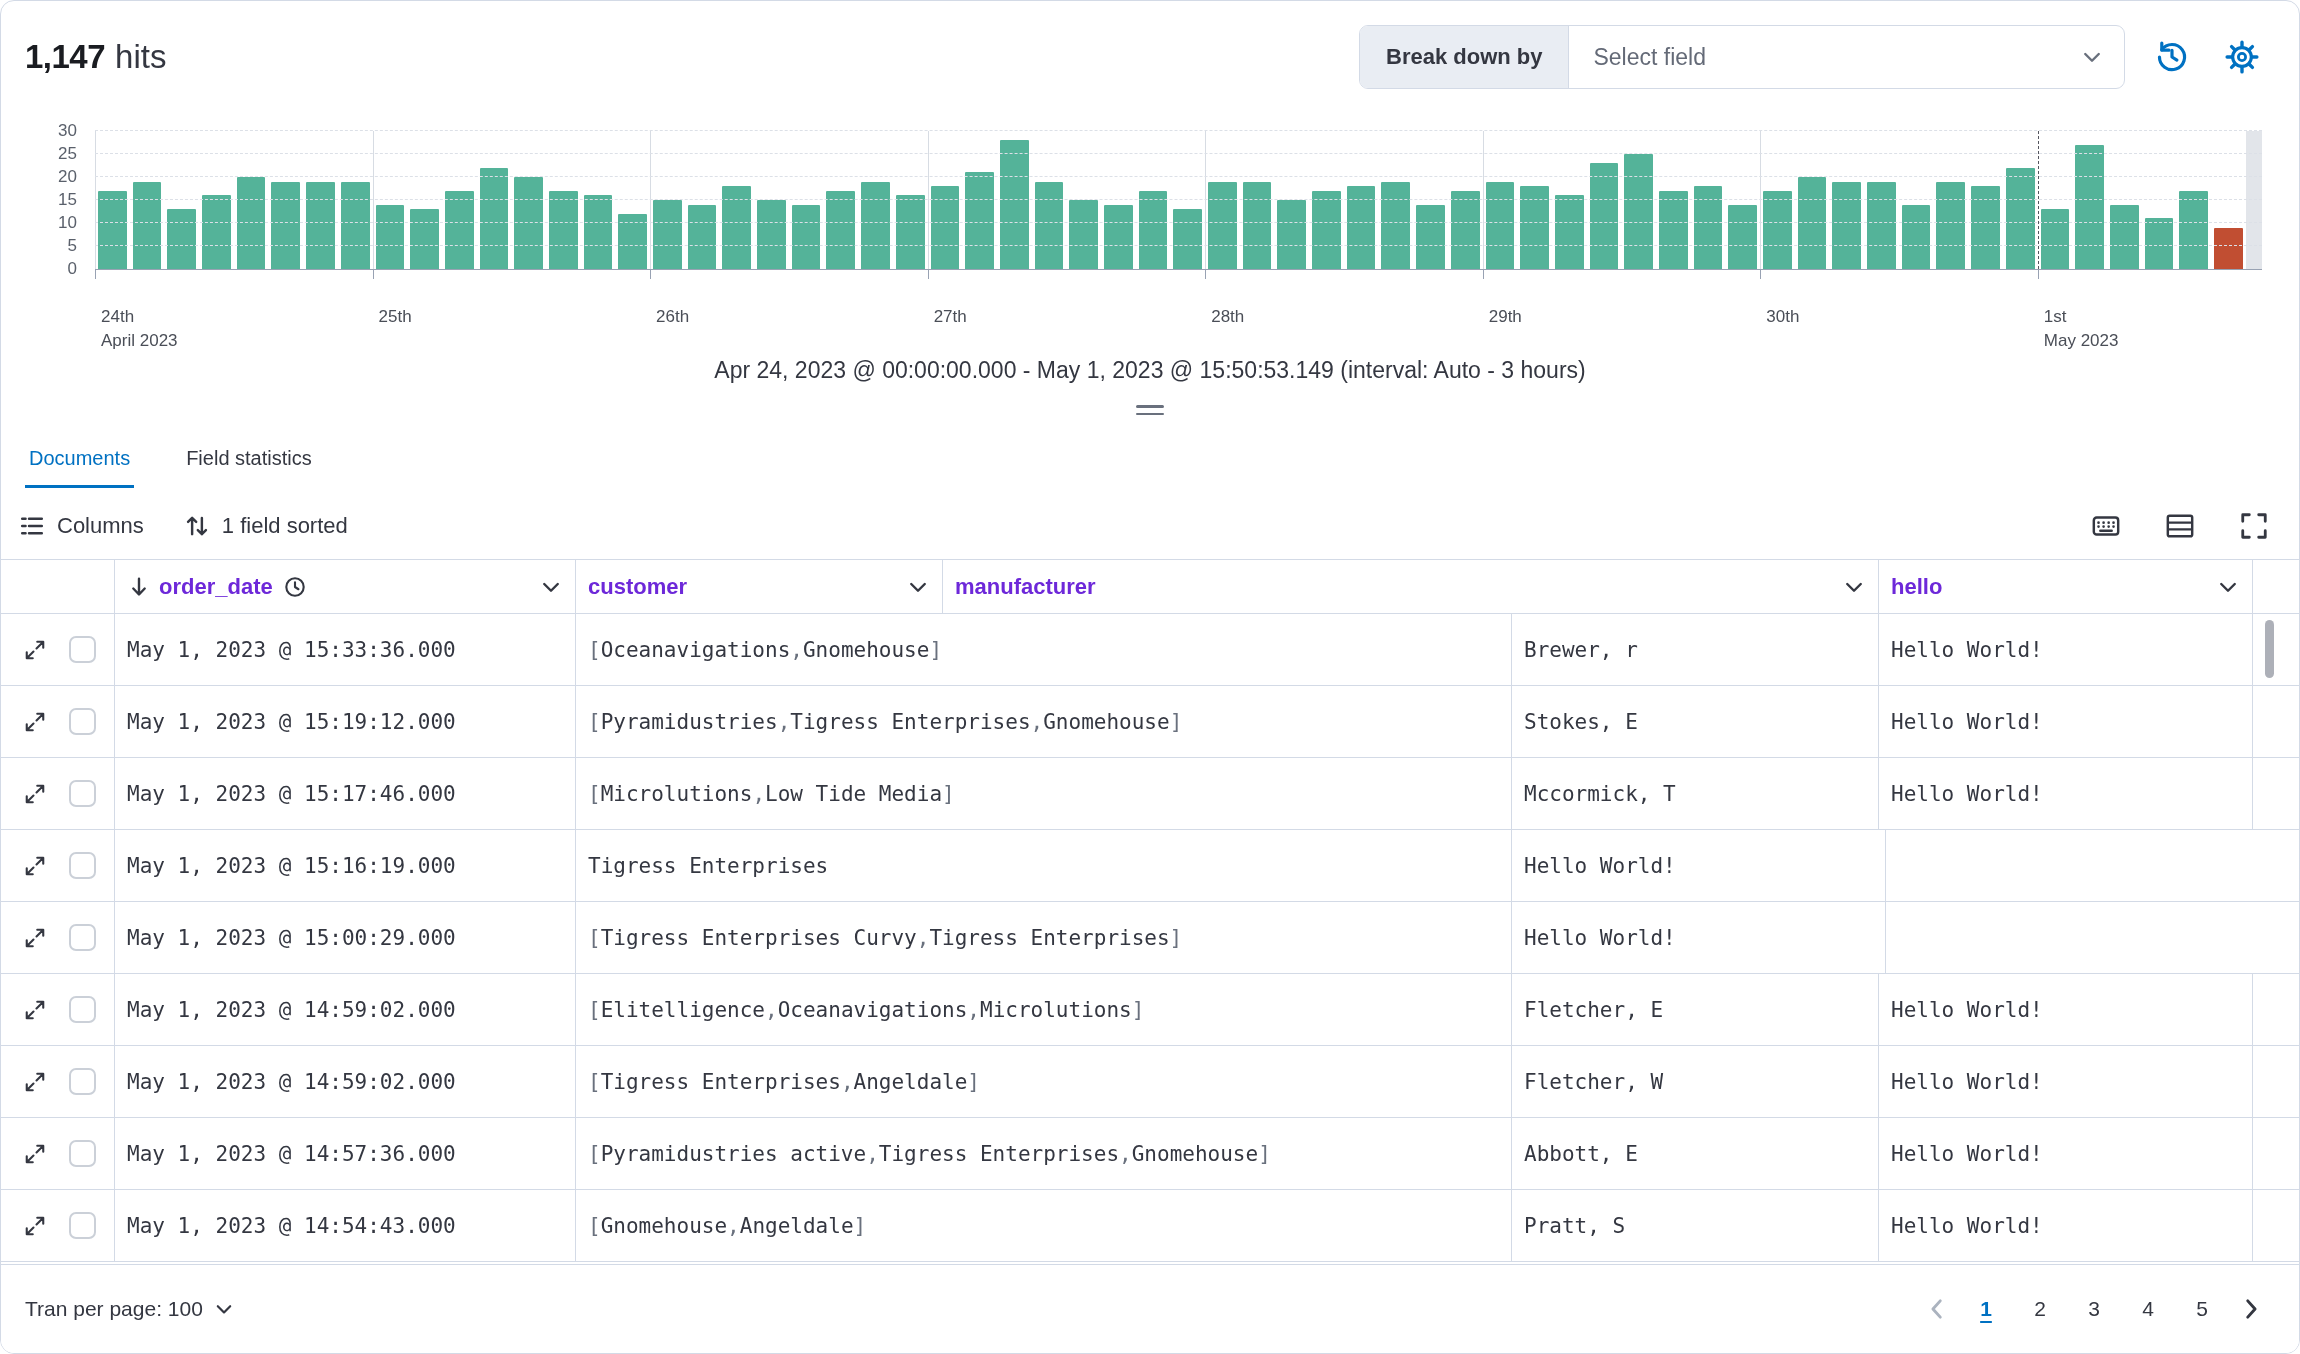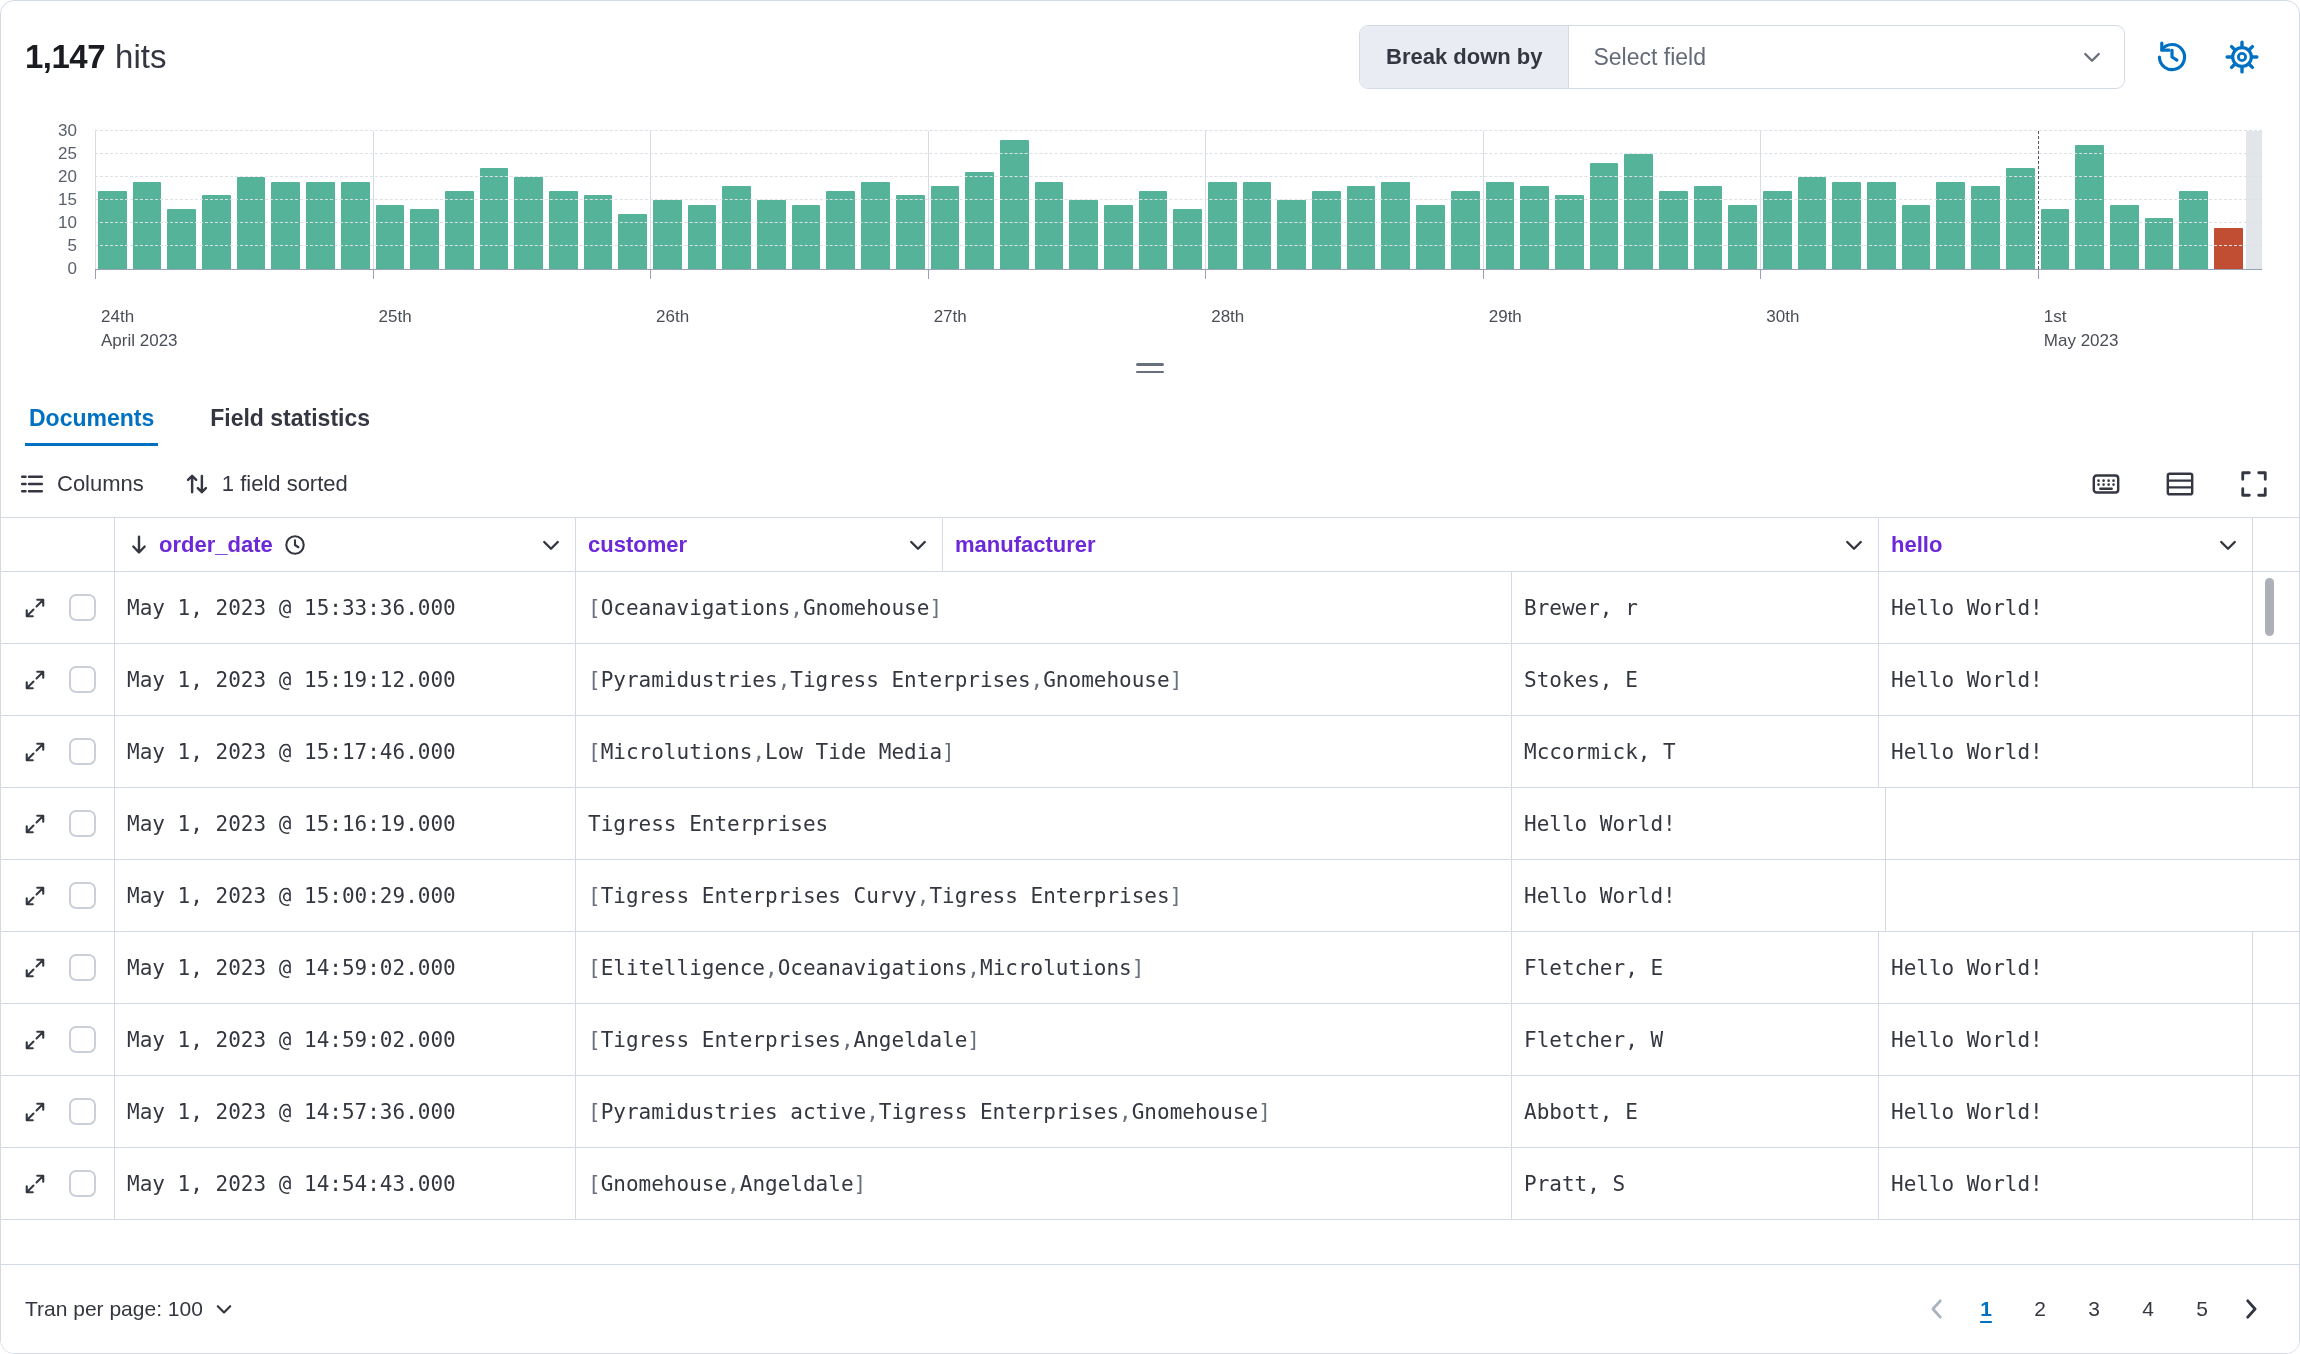--- a/index.html
+++ b/index.html
@@ -46,21 +46,21 @@
   .xlabel { position:absolute; top:0; padding-left: 6px; font-size: 17px; color:#4A4E57; white-space:nowrap; }
   .xlabel .xl-sub { display:block; margin-top: 4px; }
 
   .caption { margin-top: 14px; text-align:center; font-size: 23px; color:#343741; height: 28px; }
 
   .resize-handle { margin: 20px auto 0; width: 28px; height: 10px; display:flex; flex-direction:column; justify-content:space-between; cursor: row-resize; }
   .resize-handle span { display:block; height: 2.5px; background:#69707D; border-radius: 2px; }
 
   
   .tabs { display:flex; gap: 48px; margin-top: 24px; padding: 0 24px; height: 52px; }
-  .tab { font-size: 23px; font-weight: 700; padding: 8px 4px 0; cursor:pointer; color:#343741; border-bottom: 3px solid transparent; height: 49px; }
+  .tab { font-size: 20px; font-weight: 400; padding: 8px 4px 0; cursor:pointer; color:#343741; border-bottom: 3px solid transparent; height: 49px; }
   .tab.active { color:#0071C2; border-bottom-color:#0071C2; }
 
   
   .toolbar { display:flex; justify-content:space-between; align-items:center; padding: 20px 30px 18px 18px; }
   .tool-left { display:flex; align-items:center; gap: 40px; }
   .tool-btn { display:flex; align-items:center; gap: 12px; font-size: 22px; color:#343741; background:none; border:none; cursor:pointer; font-family:inherit; }
   .tool-btn svg { width: 26px; height: 26px; }
   .tool-right { display:flex; align-items:center; gap: 44px; }
   .tool-icon { background:none; border:none; color:#343741; cursor:pointer; display:flex; }
   .tool-icon svg { width: 30px; height: 30px; }
@@ -250,20 +250,21 @@
         <div class="xlabel" style="left: 12.9032%;"><span class="xl-main">25th</span></div>
         <div class="xlabel" style="left: 25.8065%;"><span class="xl-main">26th</span></div>
         <div class="xlabel" style="left: 38.7097%;"><span class="xl-main">27th</span></div>
         <div class="xlabel" style="left: 51.6129%;"><span class="xl-main">28th</span></div>
         <div class="xlabel" style="left: 64.5161%;"><span class="xl-main">29th</span></div>
         <div class="xlabel" style="left: 77.4194%;"><span class="xl-main">30th</span></div>
         <div class="xlabel" style="left: 90.3226%;"><span class="xl-main">1st</span><span class="xl-sub">May 2023</span></div>
       </div>
   </div>
 
+  <div class="caption">Apr 24, 2023 @ 00:00:00.000 - May 1, 2023 @ 15:50:53.149 (interval: Auto - 3 hours)</div>
 
   <div class="resize-handle">
       <span></span>
       <span></span>
     </div>
 
   <div class="tabs">
     <div class="tab active">Documents</div>
     <div class="tab">Field statistics</div>
   </div>

